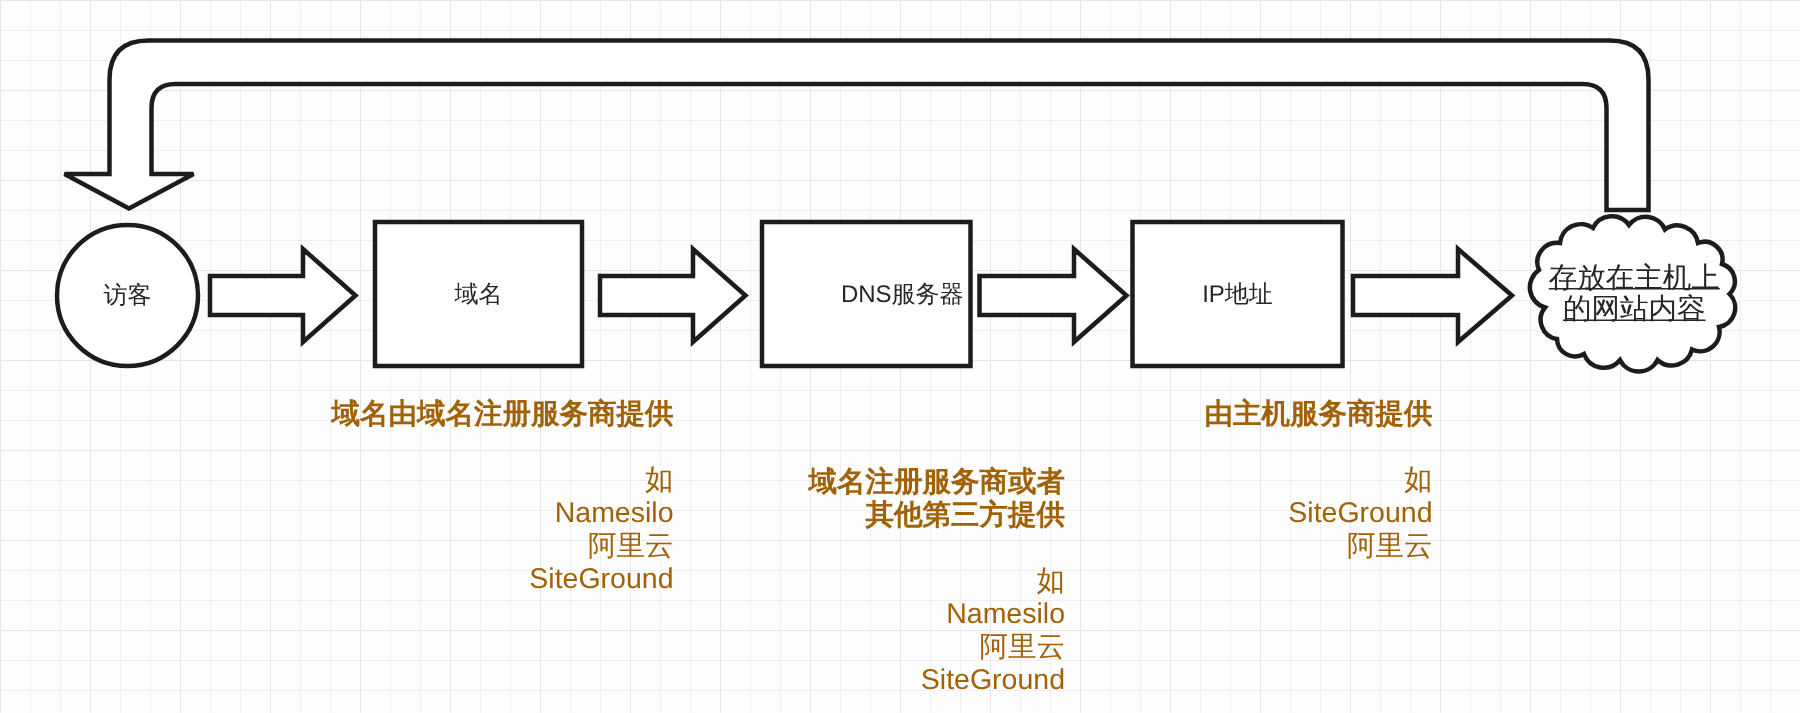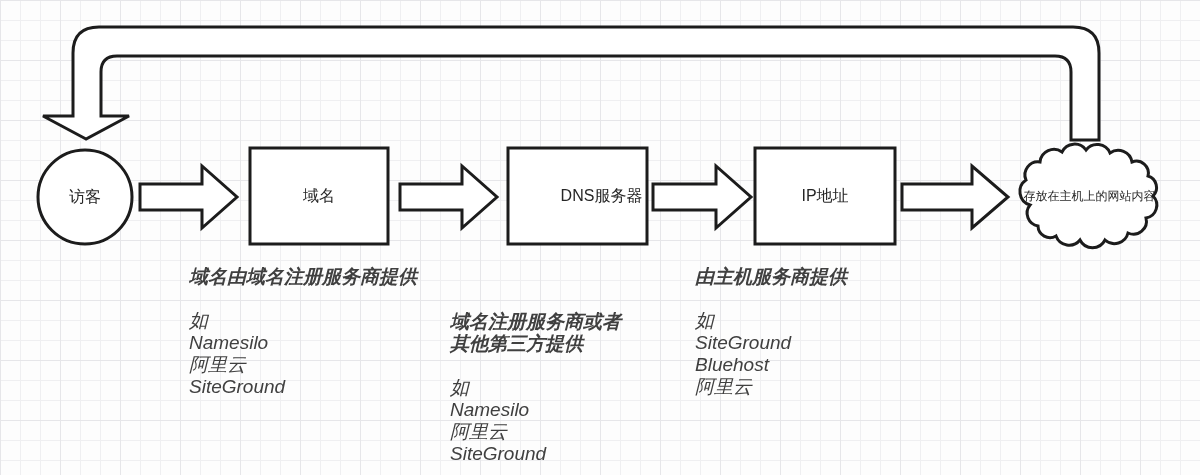--- a/index.html
+++ b/index.html
@@ -13,23 +13,23 @@
       linear-gradient(to right,#efeff1 1px,transparent 1px),
       linear-gradient(to bottom,#efeff1 1px,transparent 1px);
     background-size:60px 60px,60px 60px,20px 20px,20px 20px;
   }
   .layer{position:absolute;left:0;top:0;}
   svg{display:block;}
   .shape-label{
     position:absolute;display:flex;align-items:center;justify-content:center;
     color:#262626;font-size:16px;z-index:2;text-align:center;
   }
-  .cloud-label{font-size:12px;line-height:21px;flex-direction:row;}
+  .cloud-label{font-size:19px;line-height:21px;flex-direction:column;text-decoration:underline;}
   .annotation{
-    position:absolute;width:260px;text-align:left;color:#404040;z-index:2;font-style:italic;
+    position:absolute;width:260px;text-align:right;color:#a16207;z-index:2;
   }
   .caption-line{font-size:19px;line-height:22px;font-weight:600;}
   .example-line{font-size:19px;line-height:22px;font-weight:400;}
   .spacer{height:22px;}
 </style>
 </head>
 <body>
 
 <svg class="layer" width="1200" height="475" viewBox="0 0 1200 475">
   <g fill="#ffffff" stroke="#1c1c1c" stroke-width="3">
@@ -93,15 +93,14 @@
   <div class="example-line">Namesilo</div>
   <div class="example-line">阿里云</div>
   <div class="example-line">SiteGround</div>
 </div>
 
 <div class="annotation" style="left:695px;top:266px;">
   <div class="caption-line">由主机服务商提供</div>
   <div class="spacer"></div>
   <div class="example-line">如</div>
   <div class="example-line">SiteGround</div>
-  <div class="example-line">Bluehost</div>
   <div class="example-line">阿里云</div>
 </div>
 
 </body></html>

